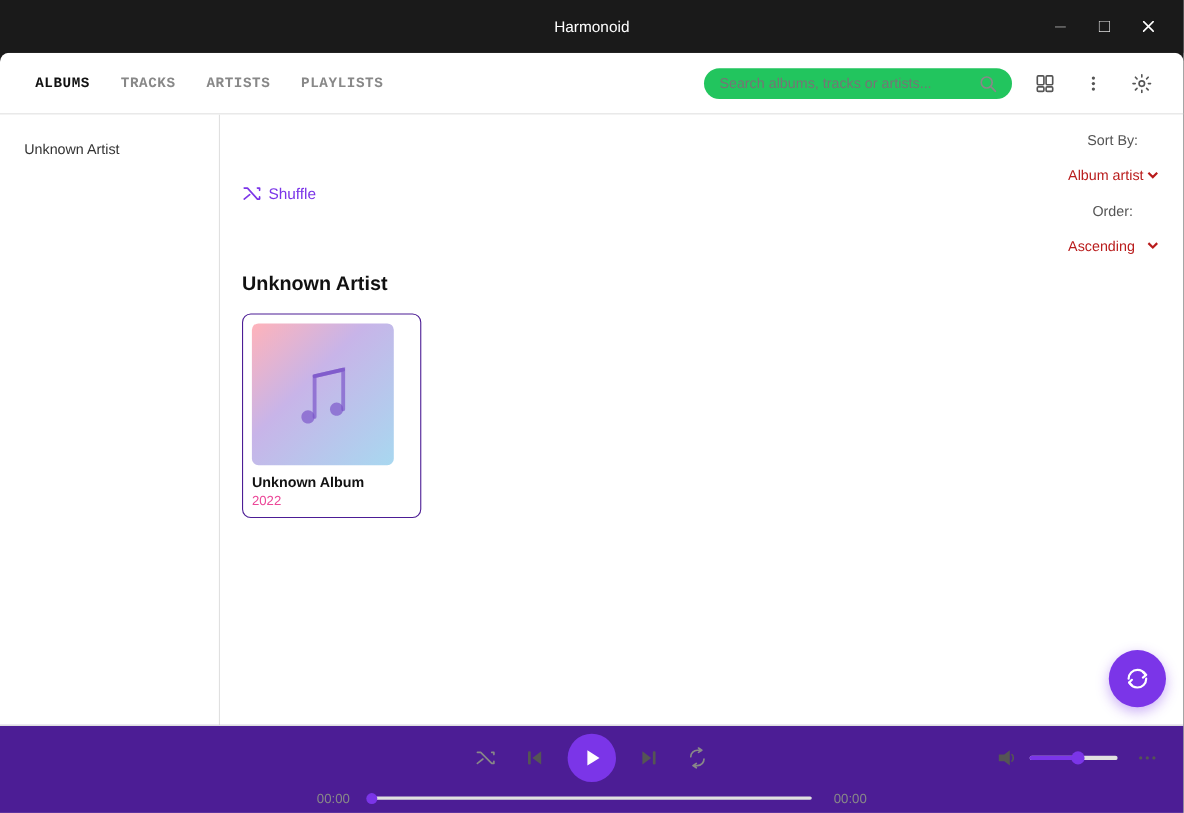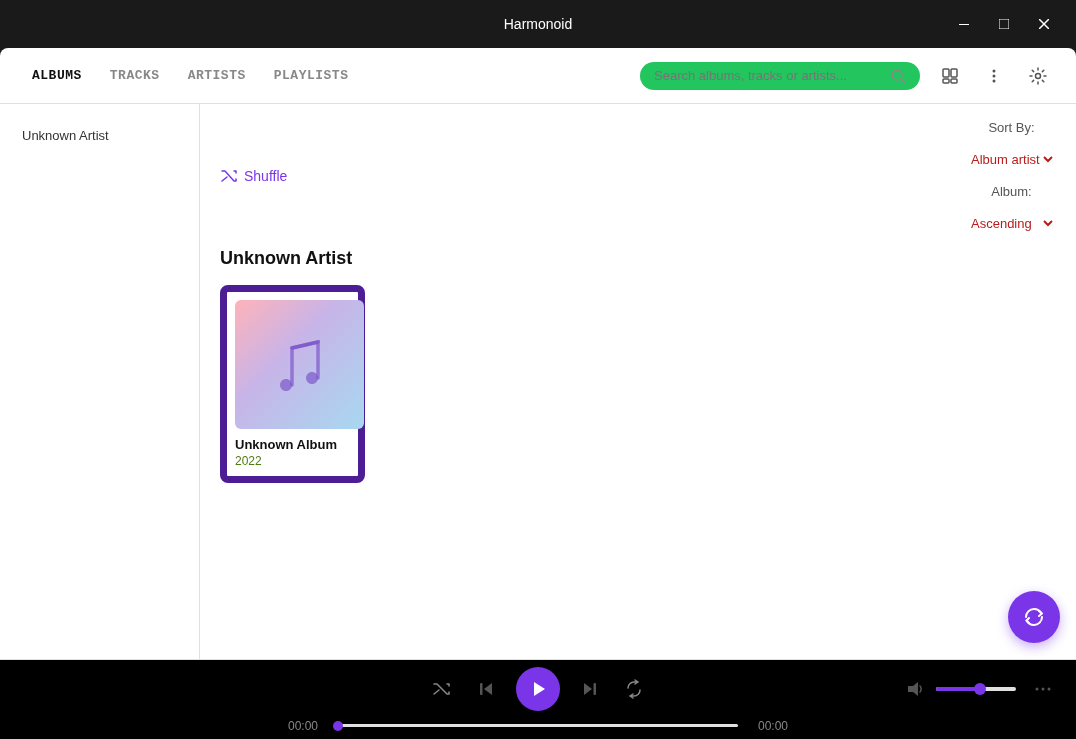--- a/index.html
+++ b/index.html
@@ -206,26 +206,26 @@
       margin-bottom: 16px;
     }
 
     
     .albums-grid {
       display: flex;
       flex-wrap: wrap;
       gap: 16px;
     }
     .album-card {
-      width: 145px;
+      width: 163px;
       cursor: pointer;
       border-radius: 8px;
       padding: 8px;
       background: #fff;
-      border: 7px solid #4c1d95;
+      border: 1px solid #4c1d95;
     }
 
     .album-art {
       width: 129px;
       height: 129px;
       border-radius: 6px;
       background: linear-gradient(135deg, #ffb3ba 0%, #c8b4e8 40%, #a8d8f0 100%);
       display: flex;
       align-items: center;
       justify-content: center;
@@ -233,21 +233,21 @@
     }
 
     .album-title {
       font-size: 13px;
       font-weight: 600;
       color: #111;
       margin-bottom: 2px;
     }
     .album-year {
       font-size: 12px;
-      color: #4d7c0f;
+      color: #ec4899;
     }
 
     
     .fab-refresh {
       position: absolute;
       bottom: 16px;
       right: 16px;
       width: 52px;
       height: 52px;
       border-radius: 50%;
@@ -258,21 +258,21 @@
       align-items: center;
       justify-content: center;
       color: white;
       font-size: 20px;
       box-shadow: 0 4px 12px rgba(123, 53, 232, 0.4);
     }
 
     
     .player-bar {
       height: 80px;
-      background: #000000;
+      background: #4c1d95;
       border-top: 1px solid #e0e0e0;
       display: flex;
       flex-direction: column;
       align-items: center;
       justify-content: center;
       padding: 8px 20px;
       flex-shrink: 0;
       gap: 8px;
     }
 
@@ -465,21 +465,21 @@
           </svg>
           <span>Shuffle</span>
         </button>
         <div class="sort-order">
           <span>Sort By:</span>
           <select class="sort-select">
             <option>Album artist</option>
             <option>Title</option>
             <option>Year</option>
           </select>
-          <span>Album:</span>
+          <span>Order:</span>
           <select class="order-select">
             <option>Ascending</option>
             <option>Descending</option>
           </select>
         </div>
       </div>
 
       <div class="artist-heading">Unknown Artist</div>
 
       <div class="albums-grid">

